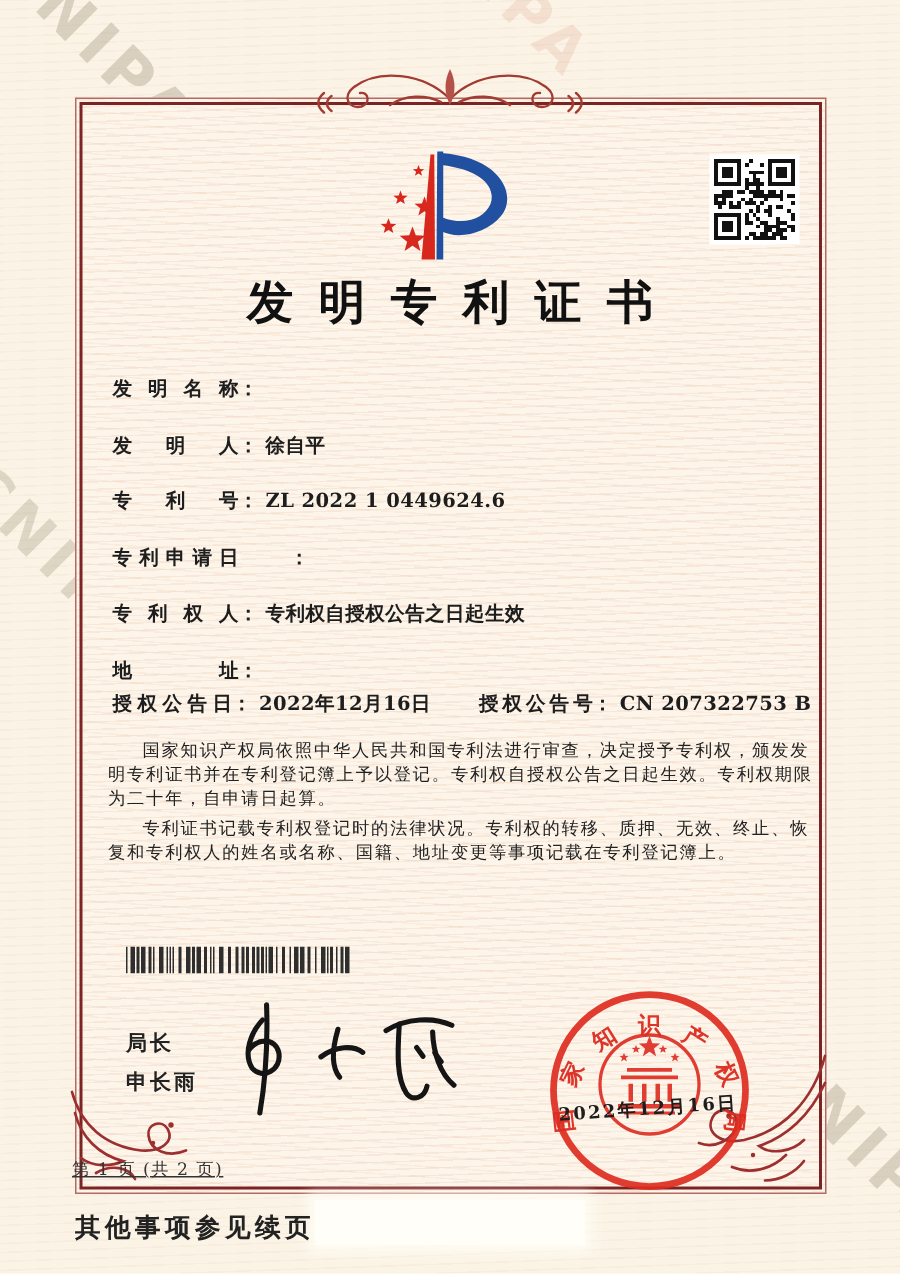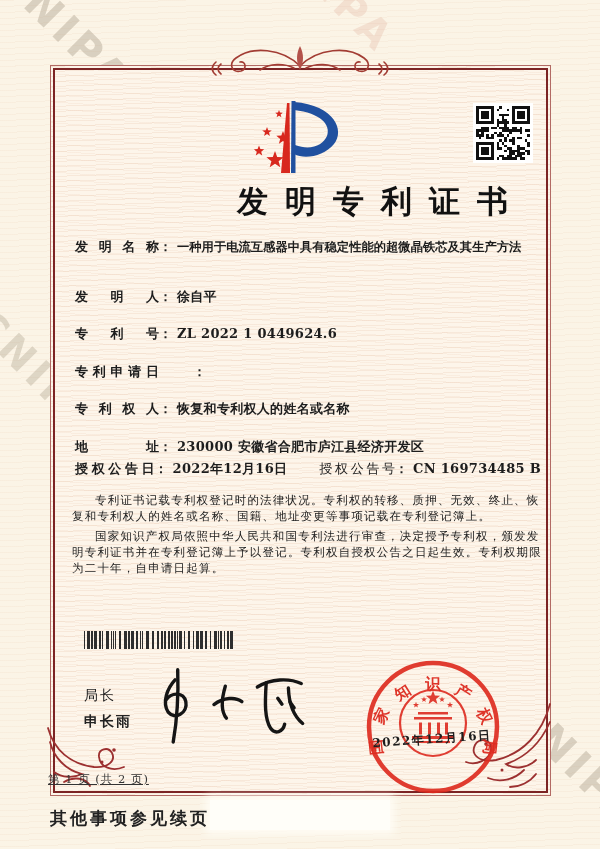--- a/index.html
+++ b/index.html
@@ -23,34 +23,34 @@
     border:1px solid #b26a64;
     background:
       repeating-linear-gradient(178deg, rgba(226,180,150,.20) 0 1px, rgba(255,255,255,0) 1px 5px),
       repeating-linear-gradient(184deg, rgba(226,180,150,.13) 0 1px, rgba(255,255,255,0) 1px 7px),
       #fdf5ea;}
   .frame-inner{position:absolute;inset:2px;border:2px solid #7c2424;pointer-events:none;}
   .abs{position:absolute;}
   .z3{z-index:3;} .z4{z-index:4;} .z5{z-index:5;} .z6{z-index:6;}
   
   .certno{left:74px;top:102px;font-size:12.5px;letter-spacing:2.5px;color:#3a3a3a;font-weight:600;}
-  .title{left:75px;top:181px;width:450px;text-align:right;font-size:31px;font-weight:700;
+  .title{left:75px;top:181px;width:450px;text-align:center;font-size:31px;font-weight:700;
          letter-spacing:17px;text-indent:17px;color:#111;}
   .row{position:absolute;left:75px;width:466px;display:flex;align-items:baseline;
        font-size:13px;color:#1d1d1d;white-space:nowrap;}
   .row .lbl{display:inline-block;width:84px;text-align:justify;text-align-last:justify;font-weight:700;}
   .row .col{font-weight:700;}
   .row .val{margin-left:5px;font-weight:600;letter-spacing:.3px;}
-  .row .lbl2{display:inline-block;width:80px;margin-left:32px;text-align:justify;text-align-last:justify;font-weight:400;}
-  .r0{top:238px;} .r0 .val{font-size:12.3px;letter-spacing:0;}
+  .row .lbl2{display:inline-block;width:80px;margin-left:32px;text-align:justify;text-align-last:justify;font-weight:700;}
+  .r0{top:250px;} .r0 .val{font-size:12.3px;letter-spacing:0;}
   .r1{top:288px;} .r2{top:325px;} .r3{top:363px;gap:34px;} .r4{top:400px;} .r5{top:438px;} .r6{top:460px;}
   .paras{left:72px;top:492px;width:474px;font-size:11.5px;line-height:16px;letter-spacing:1.2px;
          color:#222;font-weight:500;}
   .paras p{margin:0 0 4px 0;text-indent:2em;}
-  .issuer{left:84px;top:687px;font-size:14px;font-weight:400;color:#222;letter-spacing:2px;}
+  .issuer{left:84px;top:687px;font-size:14px;font-weight:700;color:#222;letter-spacing:2px;}
   .issuer2{left:84px;top:713px;font-size:14px;font-weight:700;color:#222;letter-spacing:2px;}
   .pagenum{left:48px;top:772px;width:500px;text-align:left;font-size:11.5px;letter-spacing:1px;color:#333;text-decoration:underline;}
   .whiteband{left:210px;top:800px;width:180px;height:30px;background:#fffef9;box-shadow:0 0 8px 4px #fffdf6;}
   .contnote{left:50px;top:807px;width:500px;text-align:left;font-size:17px;letter-spacing:3px;color:#222;font-weight:600;}
   .sealdate{left:352px;top:731px;width:160px;text-align:center;font-size:12px;font-weight:700;
             color:#1d1d1d;letter-spacing:1.5px;transform:rotate(-4deg);}
   .qrbox{left:473px;top:103px;width:60px;height:60px;background:#fff;padding:0;}
   .qrbox svg{margin:3px;display:block;}
   .barcode{left:84px;top:631px;}
 </style>
@@ -258,58 +258,56 @@
           <rect x="18" y="20" width="1" height="1"></rect>
         </g>
     </svg>
   </div>
 
   <div class="abs z3 title">发明专利证书</div>
 
   <div class="abs z3 row r0">
     <span class="lbl">发明名称</span>
       <span class="col">：</span>
-    <span class="val">一种用于电流互感器中具有稳定性能的超微晶铁芯及其生产方法</span>
   </div>
   <div class="abs z3 row r1">
     <span class="lbl">发明人</span>
       <span class="col">：</span>
     <span class="val">徐自平</span>
   </div>
   <div class="abs z3 row r2">
     <span class="lbl">专利号</span>
       <span class="col">：</span>
     <span class="val">ZL 2022 1 0449624.6</span>
   </div>
   <div class="abs z3 row r3">
     <span class="lbl">专利申请日</span>
       <span class="col">：</span>
   </div>
   <div class="abs z3 row r4">
     <span class="lbl">专利权人</span>
       <span class="col">：</span>
-    <span class="val">恢复和专利权人的姓名或名称</span>
+    <span class="val">专利权自授权公告之日起生效</span>
   </div>
   <div class="abs z3 row r5">
     <span class="lbl">地址</span>
       <span class="col">：</span>
-    <span class="val">230000  安徽省合肥市庐江县经济开发区</span>
   </div>
   <div class="abs z3 row r6">
     <span class="lbl">授权公告日</span>
       <span class="col">：</span>
     <span class="val">2022年12月16日</span>
     <span class="lbl2">授权公告号</span>
       <span class="col">：</span>
-    <span class="val">CN 169734485 B</span>
+    <span class="val">CN 207322753 B</span>
   </div>
 
   <div class="abs z3 paras">
+    <p>国家知识产权局依照中华人民共和国专利法进行审查，决定授予专利权，颁发发明专利证书并在专利登记簿上予以登记。专利权自授权公告之日起生效。专利权期限为二十年，自申请日起算。</p>
     <p>专利证书记载专利权登记时的法律状况。专利权的转移、质押、无效、终止、恢复和专利权人的姓名或名称、国籍、地址变更等事项记载在专利登记簿上。</p>
-    <p>国家知识产权局依照中华人民共和国专利法进行审查，决定授予专利权，颁发发明专利证书并在专利登记簿上予以登记。专利权自授权公告之日起生效。专利权期限为二十年，自申请日起算。</p>
   </div>
 
   <svg class="abs z3 barcode" width="153" height="18" viewBox="0 0 153 18">
     <g fill="#2e2e2e">
         <rect x="0" y="0" width="1" height="18"></rect>
         <rect x="3" y="0" width="3" height="18"></rect>
         <rect x="7" y="0" width="2" height="18"></rect>
         <rect x="10" y="0" width="3" height="18"></rect>
         <rect x="15" y="0" width="2" height="18"></rect>
         <rect x="18" y="0" width="1" height="18"></rect>

